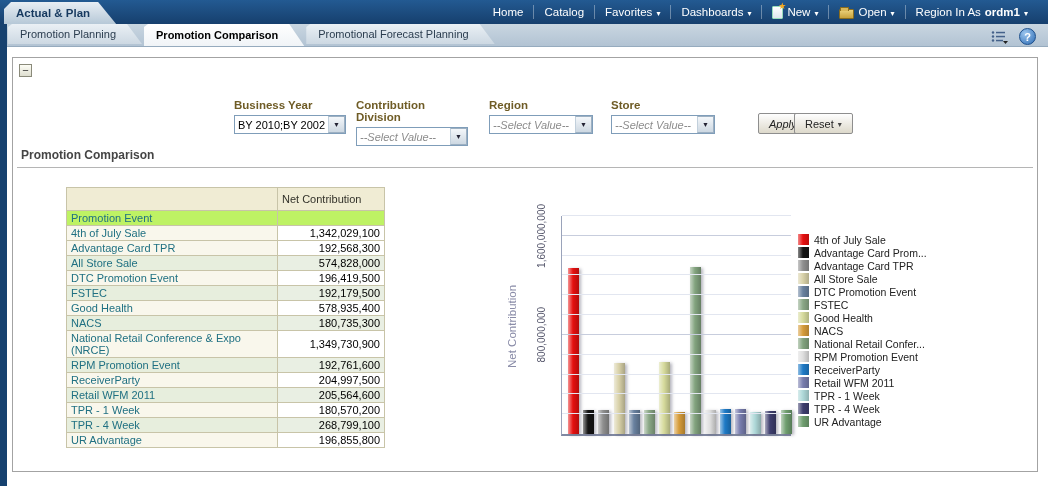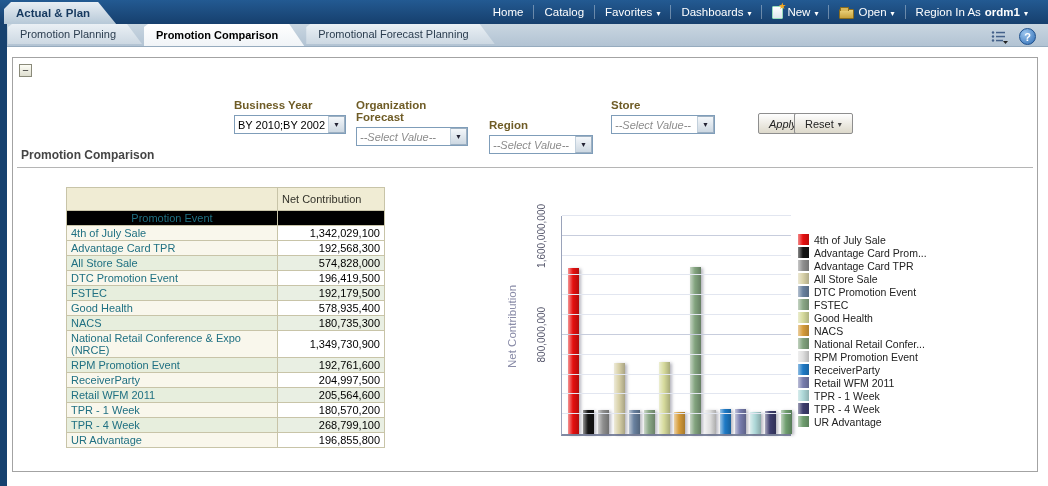--- a/index.html
+++ b/index.html
@@ -111,21 +111,21 @@
   
   .cmp-table {
     position:absolute; left:53px; top:129px; border-collapse:collapse; font-size:11px;
   }
   .cmp-table td, .cmp-table th { border:1px solid #c8c4a8; line-height:12px; }
   .cmp-table th {
     background:#f0ecd4; font-weight:normal; color:#33322a; text-align:left; padding:5px 4px; height:23px;
   }
   .cmp-table .col-label { width:211px; }
   .cmp-table .col-value { width:107px; }
-  .subhead td { background:#000000; color:#1f7082; padding:1px 4px; height:15px;text-align:center; }
+  .subhead td { background:#bef264; color:#1f7082; padding:1px 4px; height:15px; }
   .cell-label { background:#f9f7ec; color:#1f7082; padding:1px 4px; height:15px; }
   .cell-value { background:#ffffff; color:#000; text-align:right; padding:1px 4px; }
   .cell-label.alt { background:#e7eedd; }
   .cell-value.alt { background:#e9efe3; }
 
   
   .chart-wrap { position:absolute; left:490px; top:150px; width:500px; height:240px; }
   .chart-ylabel {
     position:absolute; left:2px; top:8px; height:220px; width:14px;
     writing-mode:vertical-rl; transform:rotate(180deg);
@@ -235,27 +235,27 @@
     <div class="collapse-box">−</div>
 
     <div class="prompt" style="left:221px; width:112px;">
       <label>Business Year</label>
       <div class="fselect">
         <span class="fsel-text">BY 2010;BY 2002</span>
         <span class="fsel-btn">▼</span>
       </div>
     </div>
     <div class="prompt" style="left:343px; width:112px;">
-      <label>Organization Forecast</label>
+      <label>Contribution Division</label>
       <div class="fselect placeholder">
         <span class="fsel-text">--Select Value--</span>
         <span class="fsel-btn">▼</span>
       </div>
     </div>
-    <div class="prompt" style="left:476px; width:104px;margin-top:20px;">
+    <div class="prompt" style="left:476px; width:104px;">
       <label>Region</label>
       <div class="fselect placeholder">
         <span class="fsel-text">--Select Value--</span>
         <span class="fsel-btn">▼</span>
       </div>
     </div>
     <div class="prompt" style="left:598px; width:104px;">
       <label>Store</label>
       <div class="fselect placeholder">
         <span class="fsel-text">--Select Value--</span>

